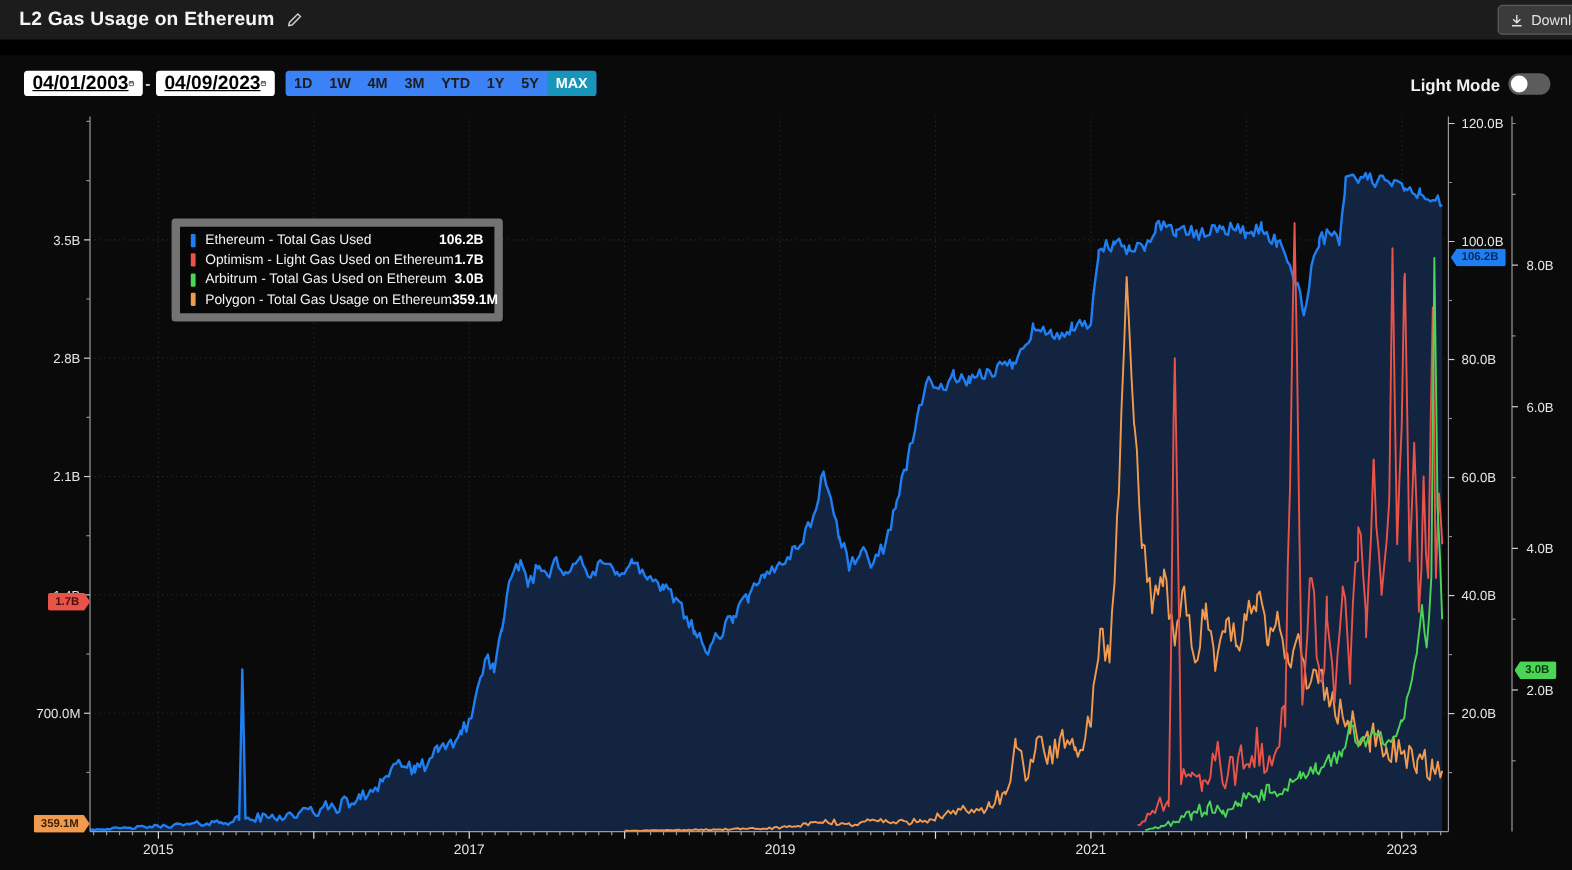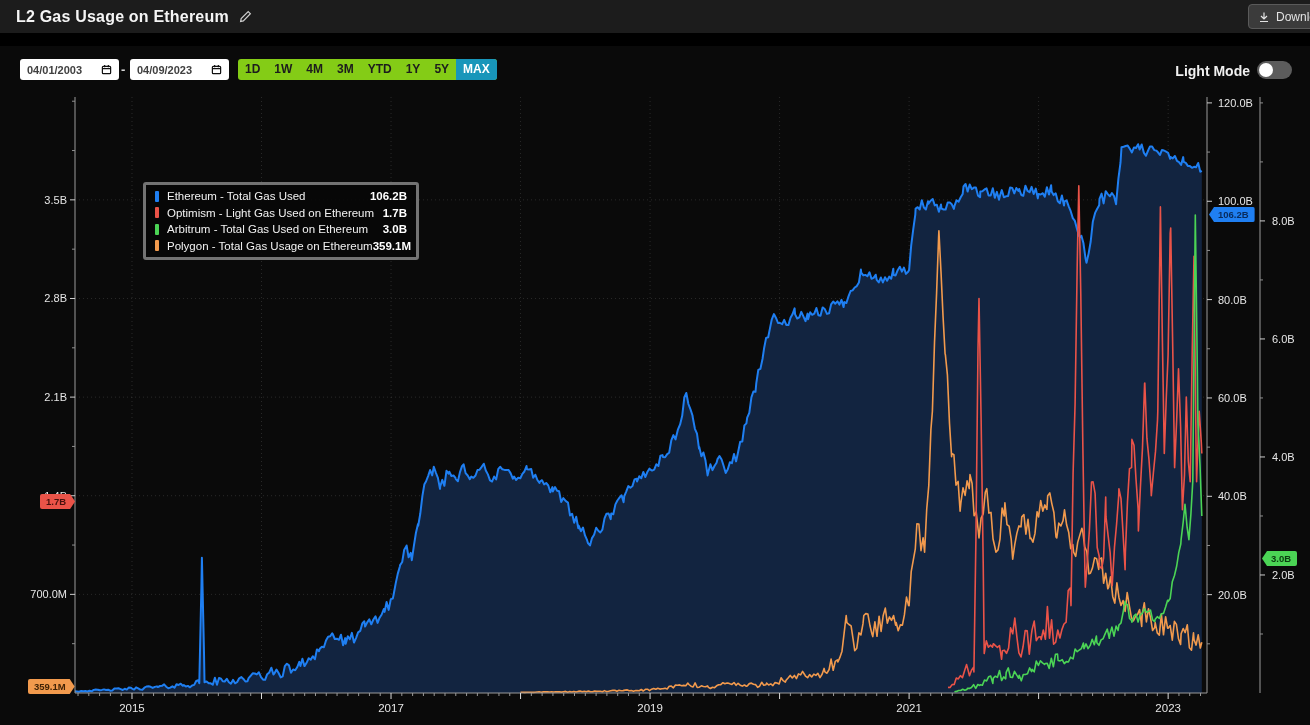--- a/index.html
+++ b/index.html
@@ -16,23 +16,23 @@
     font-size:12px; display:flex; align-items:center; gap:6px; padding:0 9px; cursor:pointer; }
 
   
   #panel { position:absolute; top:46px; left:0; width:1310px; height:679px; background:#0a0a0a; }
 
   
   #toolbar { position:absolute; top:13px; left:0; width:1310px; height:22px; }
   .date-input { position:absolute; top:0; width:99px; height:21px; background:#fff;
     border-radius:3px; display:flex; align-items:center; justify-content:space-between;
     padding:0 7px; cursor:text; }
-  .date-input span { font-size:11px; font-weight:700; color:#404040; }
+  .date-input span { font-size:16px; font-weight:700; color:#000000;text-decoration:underline; }
   #date-dash { position:absolute; left:121px; top:3px; color:#d5d5d5; font-size:13px; font-weight:700; }
-  .pill-group { position:absolute; top:0; height:21px; background:#84cc16; border-radius:3px;
+  .pill-group { position:absolute; top:0; height:21px; background:#3b82f6; border-radius:3px;
     display:flex; overflow:hidden;justify-content:space-between; }
   .pill { font-size:12px; font-weight:700; color:#1d1d1d; line-height:21px; padding:0 7px;
     cursor:pointer; white-space:nowrap; }
   .pill.active { background:var(--accent); color:#fff; }
   #light-mode-label { position:absolute; top:4px; right:60px; color:#f0f0f0; font-size:14px; font-weight:600; }
   #light-mode-toggle { position:absolute; top:2px; right:18px; width:35px; height:18px;
     background:#5c5c5c; border-radius:10px; cursor:pointer; }
   #light-mode-toggle .knob { position:absolute; top:2px; left:2px; width:14px; height:14px;
     background:#fff; border-radius:50%; }
 
@@ -41,21 +41,21 @@
   #chart-svg { position:absolute; top:0; left:0; }
   .badge { position:absolute; height:15px; line-height:15px; font-size:9.5px; font-weight:700;
     padding:0 6px; white-space:nowrap; }
   .badge.arrow-right { clip-path: polygon(0 0, calc(100% - 5px) 0, 100% 50%, calc(100% - 5px) 100%, 0 100%);
     padding-right:9px; border-radius:2px; }
   .badge.arrow-left { clip-path: polygon(5px 0, 100% 0, 100% 100%, 5px 100%, 0 50%);
     padding-left:9px; border-radius:2px; }
 
   
   #chart-tooltip { position:absolute; left:143px; top:136px; width:276px;
-    background:rgba(8,8,8,.93); border:3px solid #737373; border-radius:3px; padding:3px 0; }
+    background:rgba(8,8,8,.93); border:7px solid #737373; border-radius:3px; padding:3px 0; }
   .legend-row { display:flex; align-items:center; height:16.5px; padding:0 9px; }
   .legend-chip { width:4px; height:11px; border-radius:1px; margin-right:8px; flex:0 0 4px; }
   .legend-name { flex:1; font-size:11.5px; color:#f2f2f2; white-space:nowrap; }
   .legend-value { font-size:11.5px; font-weight:700; color:#fff; text-align:right; }
 </style>
 </head>
 <body>
 
 <div id="titlebar">
   <span id="page-title">L2 Gas Usage on Ethereum</span>

